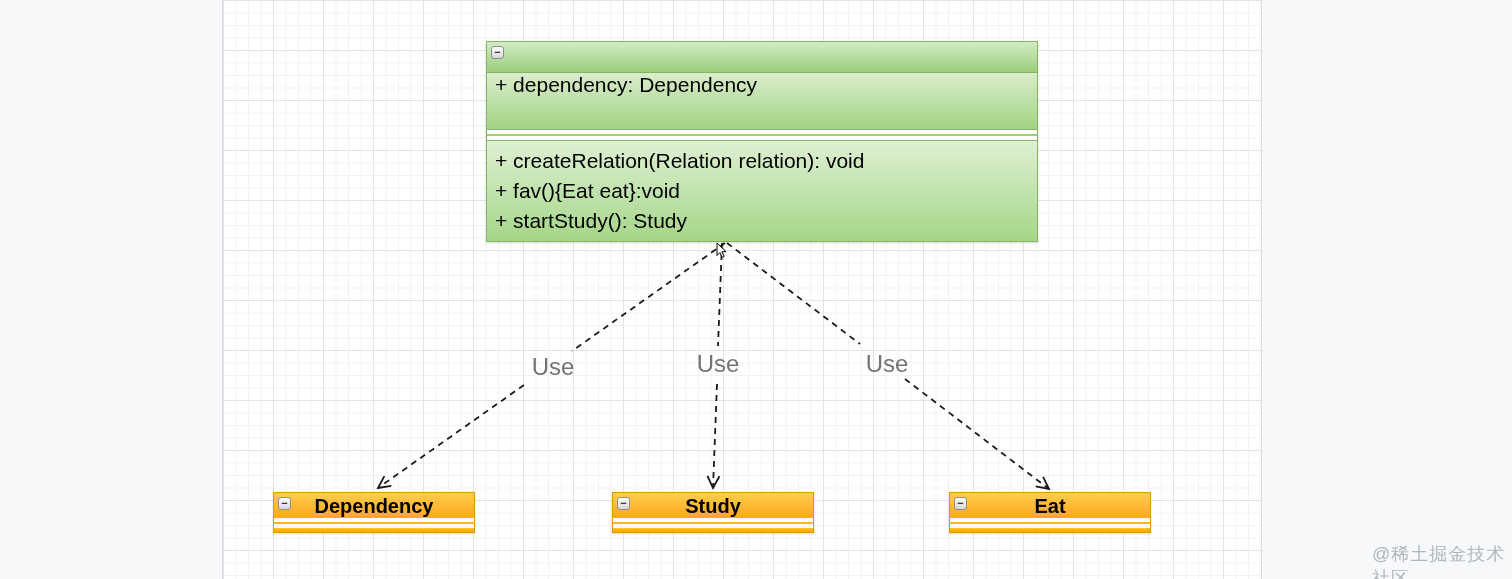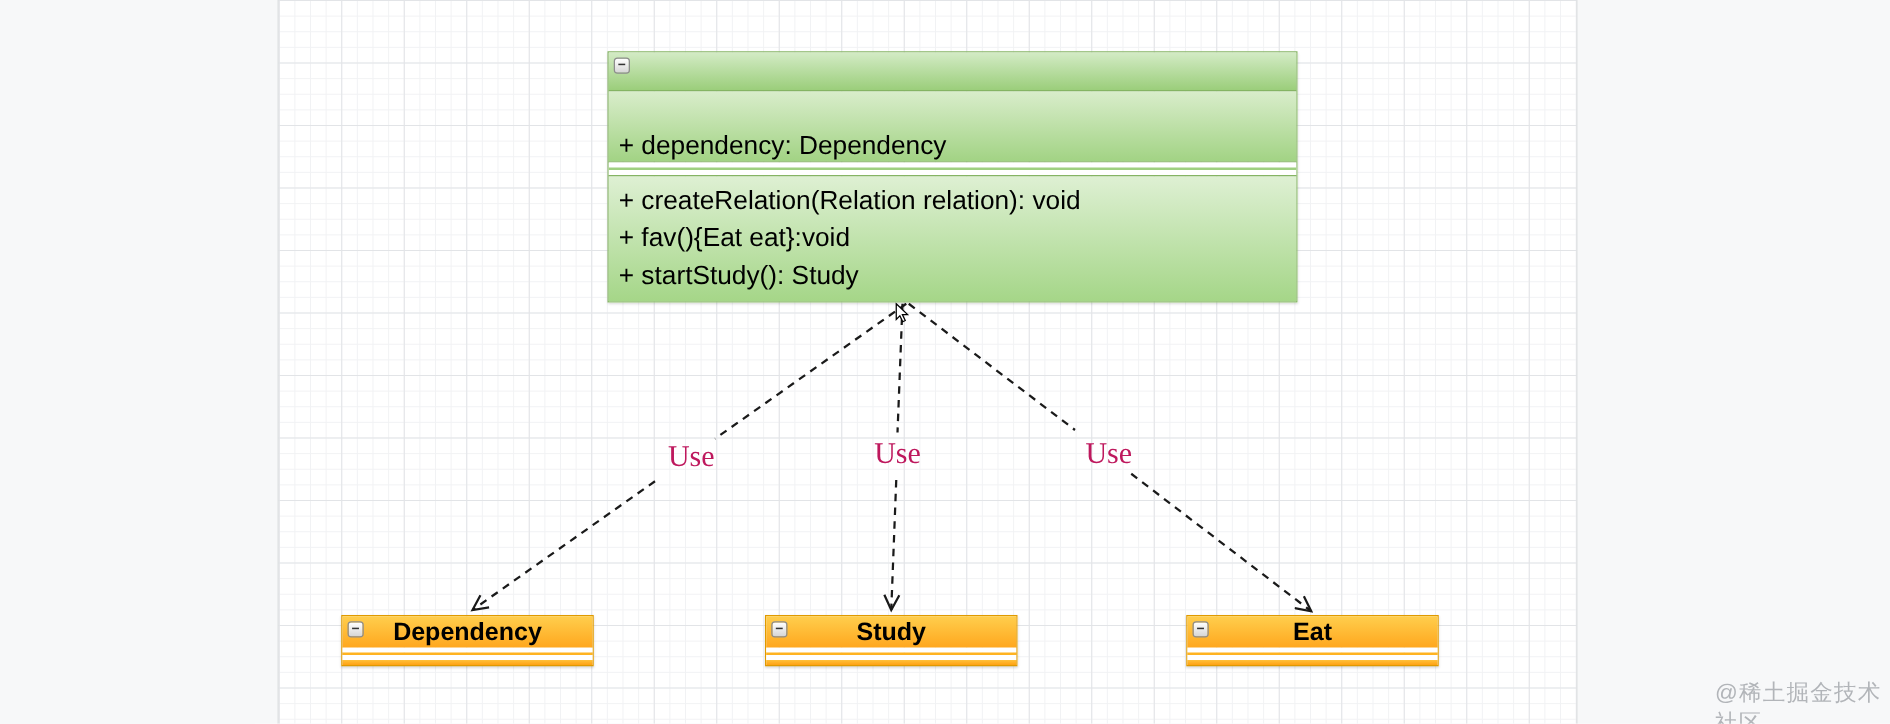--- a/index.html
+++ b/index.html
@@ -44,21 +44,21 @@
     border-bottom: 1px solid #85b464;
     text-align: center;
     font-weight: bold; font-size: 22px; color: #000;
     line-height: 32px;
     position: relative;
   }
   .node-green .node-fields {
     height: 57px;
     background: linear-gradient(#d9edcb, #a2d384);
     border-bottom: 1px solid #85b464;
-    display: flex; align-items: flex-end;
+    display: flex; align-items: flex-start;
     padding-left: 8px;
     font-size: 21px; color: #000;
   }
   .node-green .node-sep {
     height: 10px;
     background: #ffffff;
     padding-top: 4px;
   }
   .node-green .node-sep .sep-line { height: 2px; background: #9fd080; }
   .node-green .node-methods {
@@ -101,21 +101,21 @@
     font-size: 11px; font-weight: bold; line-height: 10px;
     color: #333; text-align: center;
     cursor: pointer;
   }
 
   
   .edge-label {
     position: absolute;
     width: 64px;
     text-align: center;
-    font-size: 24px; color: #be185d; font-family: Liberation Serif, serif;
+    font-size: 24px; color: #737373;
   }
   #use-label-1 { left: 521px; top: 353px; }
   #use-label-2 { left: 686px; top: 350px; }
   #use-label-3 { left: 855px; top: 350px; }
 
   
   svg.edges {
     position: absolute; inset: 0;
     width: 1512px; height: 579px;
     pointer-events: none;

